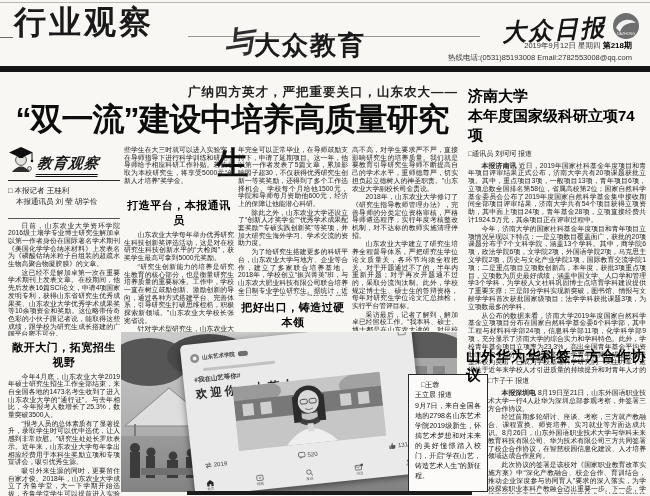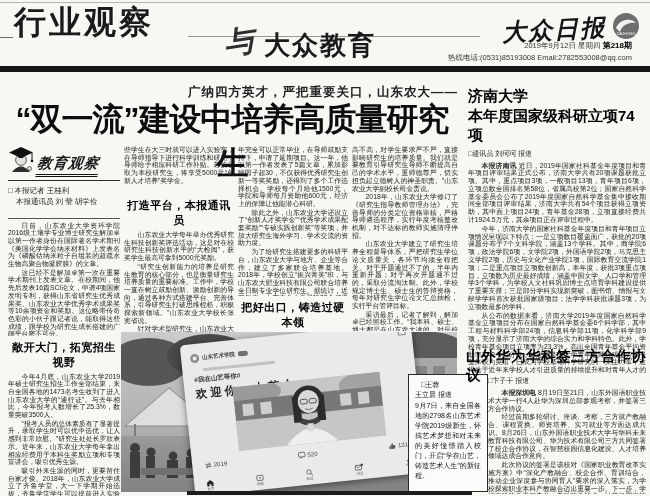--- a/index.html
+++ b/index.html
@@ -9,21 +9,21 @@
     font-family:"Liberation Sans","DejaVu Sans",sans-serif;
   }
   .abs{position:absolute}
   .hairline{background:#b9b6b0;height:1px}
   
   #section-title{left:14px;top:6px;font-size:32px;font-weight:900;letter-spacing:3px;line-height:1.05}
   #left-dash{left:0;top:37px;width:13px;height:1px;background:#6a6a6a}
   #header-rule{left:188px;top:36px;width:292px;height:1px;background:#9a978f}
   #connector-glyph{left:224px;top:22px;font-size:30px;font-style:italic;font-weight:bold;
     font-family:"Liberation Serif","DejaVu Serif",serif;color:#2d2d2d;transform:rotate(-8deg)}
-  #sub-title{left:264px;top:28px;font-size:26px;font-weight:900;letter-spacing:2px}
+  #sub-title{left:254px;top:28px;font-size:26px;font-weight:900;letter-spacing:2px}
   #paper-name{right:44px;top:14px;font-size:24px;font-weight:bold;font-style:italic;
     font-family:"Liberation Serif","DejaVu Serif",serif;letter-spacing:2px;transform:rotate(-3deg);color:#161616}
   #paper-logo{right:10px;top:12px;width:28px;height:28px}
   #mast-info{right:18px;top:40px;width:240px;text-align:right;font-size:7.5px;color:#333;line-height:1.5}
   #mast-info .issue{font-weight:900;color:#000;font-size:8px}
   #black-bar{left:0;top:66px;width:650px;height:6px;background:#151515}
   
   #kicker{left:10px;top:84px;width:448px;text-align:right;font-size:12.5px;font-weight:bold;color:#222;letter-spacing:1px}
   #headline{left:6px;top:98px;width:452px;text-align:center;font-size:32px;font-weight:900;letter-spacing:-1px;color:#0d0d0d}
   

